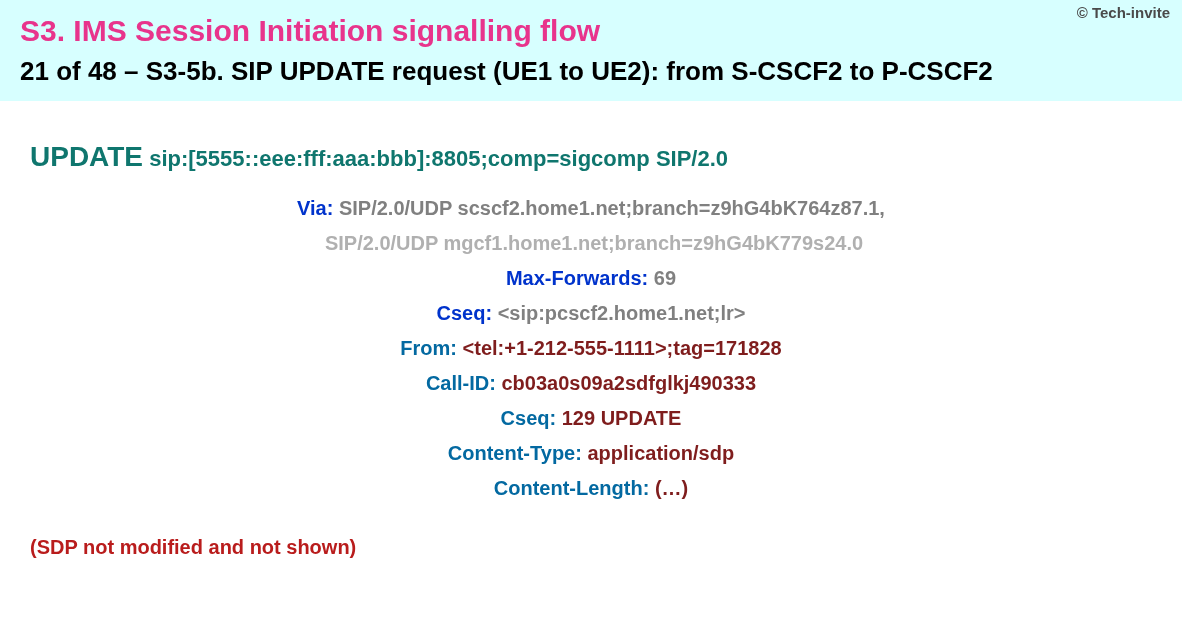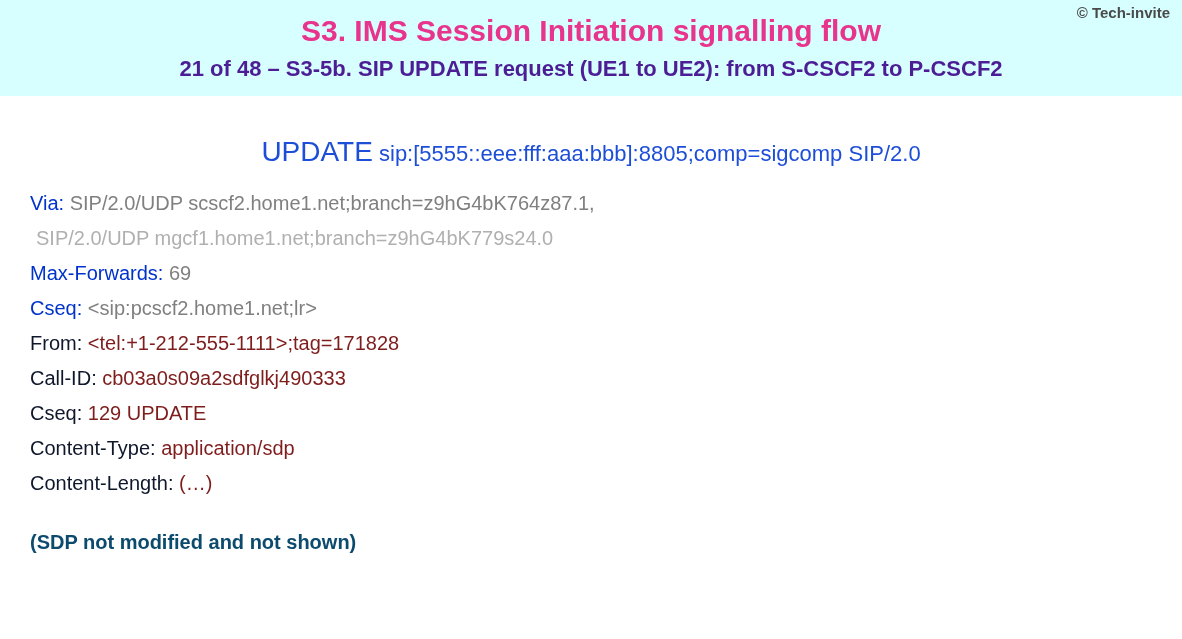--- a/index.html
+++ b/index.html
@@ -8,66 +8,66 @@
     font-family: "Trebuchet MS", "Lucida Grande", Verdana, sans-serif;
     width: 1182px;
     height: 639px;
     background: #fff;
     box-sizing: border-box;
   }
   .header {
     background: #d7ffff;
     padding: 10px 20px 14px 20px;
     position: relative;
-    text-align: center;
+    text-align: left;
   }
   .copyright {
     position: absolute;
     top: 4px;
     right: 12px;
     font-size: 15px;
     color: #4a4a4a;
     font-weight: bold;
   }
   .title {
     color: #e8348c;
     font-size: 30px;
     font-weight: bold;
     margin: 4px 0 8px 0;
   }
   .subtitle {
-    color: #4c1d95;
-    font-size: 22px;
+    color: #000000;
+    font-size: 26px;
     font-weight: bold;
   }
   .content {
     padding: 40px 30px 20px 30px;
   }
   .request-line {
-    color: #1d4ed8;
+    color: #0f766e;
     font-size: 22px;
-    font-weight: normal;
+    font-weight: bold;
     margin-bottom: 18px;
-    text-align: center;
   }
   .request-line .method {
     font-size: 28px;
   }
   .row {
     font-size: 20px;
-    font-weight: normal;
+    font-weight: bold;
     line-height: 1.75;
+    text-align: center;
   }
   .hl-blue { color: #0033cc; }
   .val-gray { color: #808080; }
   .cont-gray { color: #b0b0b0; margin-left: 6px; display:inline-block; }
-  .hl-light { color: #0f172a; }
+  .hl-light { color: #0369a1; }
   .val-light { color: #7f1d1d; }
   .note {
-    color: #0c4a6e;
+    color: #b91c1c;
     font-size: 20px;
     font-weight: bold;
     margin-top: 30px;
   }
 </style>
 </head>
 <body>
 
 <div class="header">
   <div class="copyright">© Tech-invite</div>

